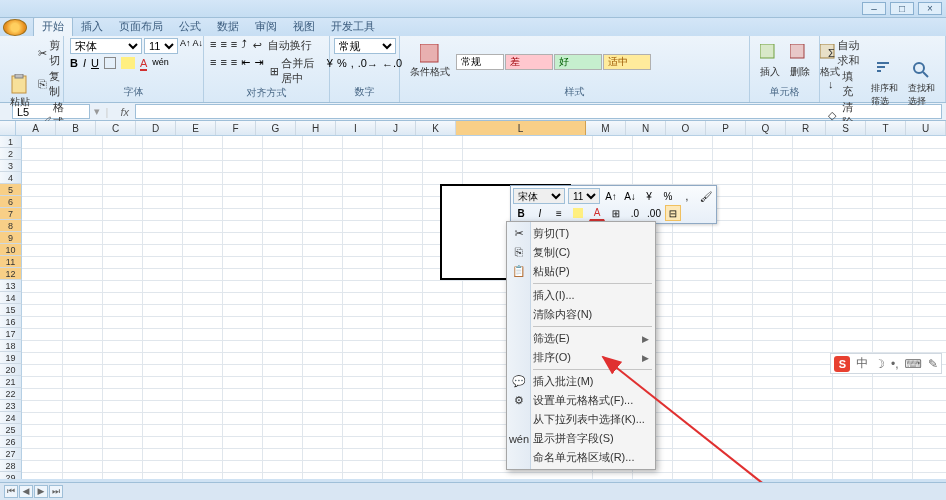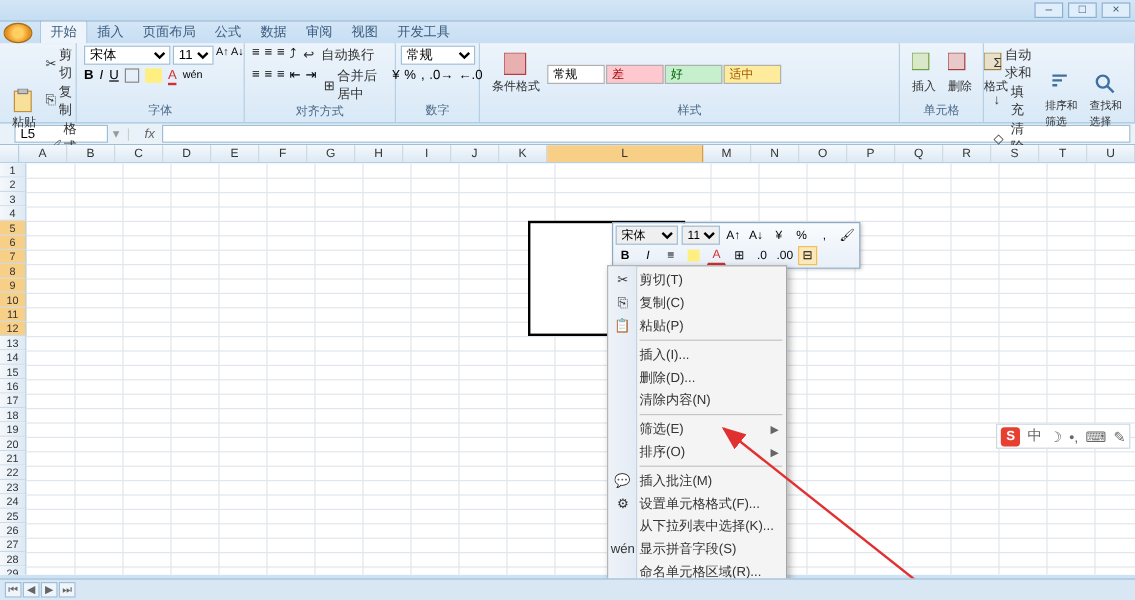--- a/index.html
+++ b/index.html
@@ -409,23 +409,20 @@
       </div>
       <div class="cm-item">
         <span class="cm-icon">📋</span>
         <span>粘贴(P)</span>
       </div>
       <div class="cm-sep"></div>
       <div class="cm-item">
         <span>插入(I)...</span>
       </div>
       <div class="cm-item">
-        <span>删除(D)...</span>
-      </div>
-      <div class="cm-item">
         <span>清除内容(N)</span>
       </div>
       <div class="cm-sep"></div>
       <div class="cm-item">
         <span>筛选(E)</span>
         <span class="cm-arrow">▶</span>
       </div>
       <div class="cm-item">
         <span>排序(O)</span>
         <span class="cm-arrow">▶</span>

